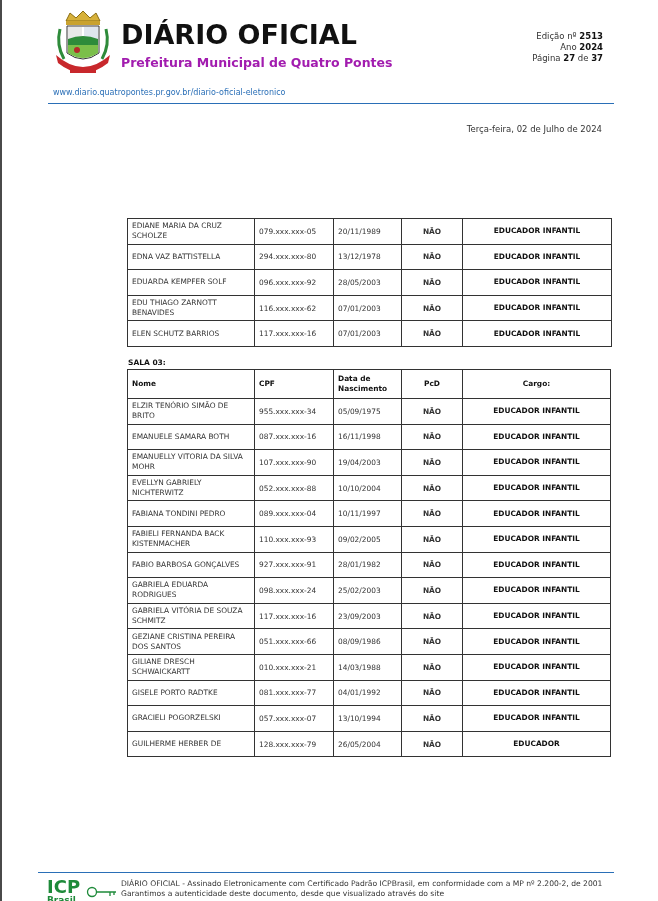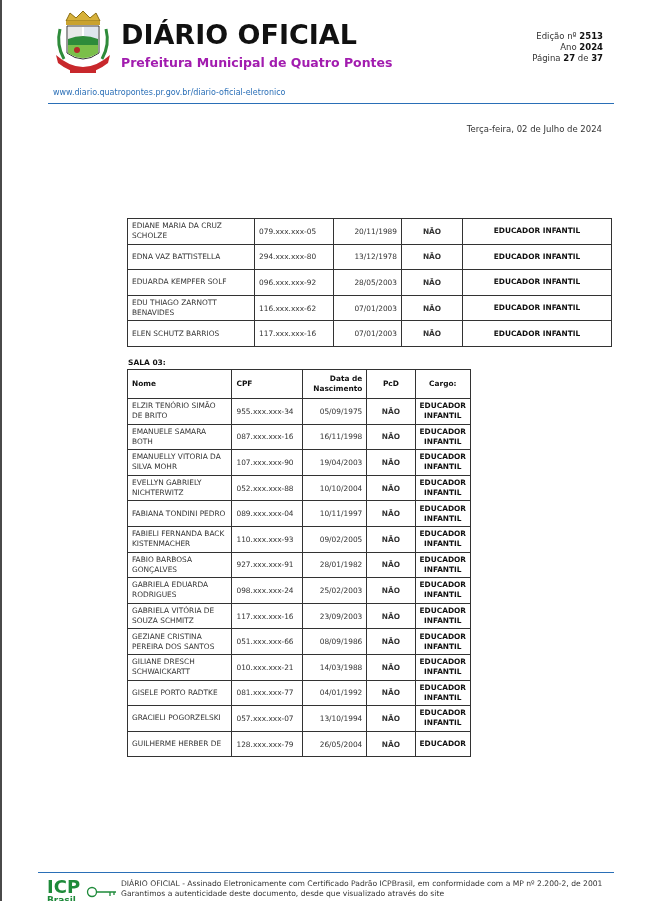--- a/index.html
+++ b/index.html
@@ -14,24 +14,24 @@
   .subtitle { position: absolute; left: 121px; top: 55px; font-weight: bold; font-size: 12.5px; color: #a21caf; }
   .edition { position: absolute; right: 47px; top: 31px; text-align: right; font-size: 8.5px; line-height: 11px; color: #333; }
   .edition b { color: #111; }
   .url { position: absolute; left: 53px; top: 88px; font-size: 8px; color: #2a6fb7; }
   .date { position: absolute; right: 48px; top: 88px; font-size: 8.5px; color: #333; margin-top: 36px; }
   .header-rule { position: absolute; left: 48px; top: 103px; width: 566px; height: 1px; background: #2a6fb7; }
 
   table { position: absolute; border-collapse: collapse; font-family: "DejaVu Sans", sans-serif; }
   table td, table th { border: 1px solid #333; padding: 0 4px; font-size: 7.4px; color: #333; }
   .t1 { left: 127px; top: 218px; width: 485px; }
-  .t2 { left: 127px; top: 369px; width: 344px; }
+  .t2 { left: 127px; top: 369px; width: 484px; }
   .c-name { width: 118px; text-align: left; line-height: 10px; }
   .c-cpf { width: 70px; text-align: left; }
-  .c-date { width: 59px; text-align: right; margin-top: 32px; }
+  .c-date { width: 59px; text-align: left; margin-top: 32px; }
   .c-pcd { width: 52px; text-align: center; font-weight: bold; }
   .c-cargo { text-align: center; font-weight: bold; color: #111; line-height: 10px; }
   tr.row { height: 25.6px; }
   th { font-weight: bold; color: #111 !important; height: 28px; line-height: 10px; }
   th.c-name { text-align: left; }
   .sala { position: absolute; left: 128px; top: 358px; font-weight: bold; font-size: 7.5px; color: #111; }
 
   .footer-rule { position: absolute; left: 38px; top: 872px; width: 576px; height: 1px; background: #2a6fb7; }
   .icp { position: absolute; left: 47px; top: 878px; font-weight: bold; font-size: 18px; color: #1e8a3a; line-height: 18px; }
   .icp-sub { position: absolute; left: 47px; top: 895px; font-weight: bold; font-size: 9px; color: #1e8a3a; }

